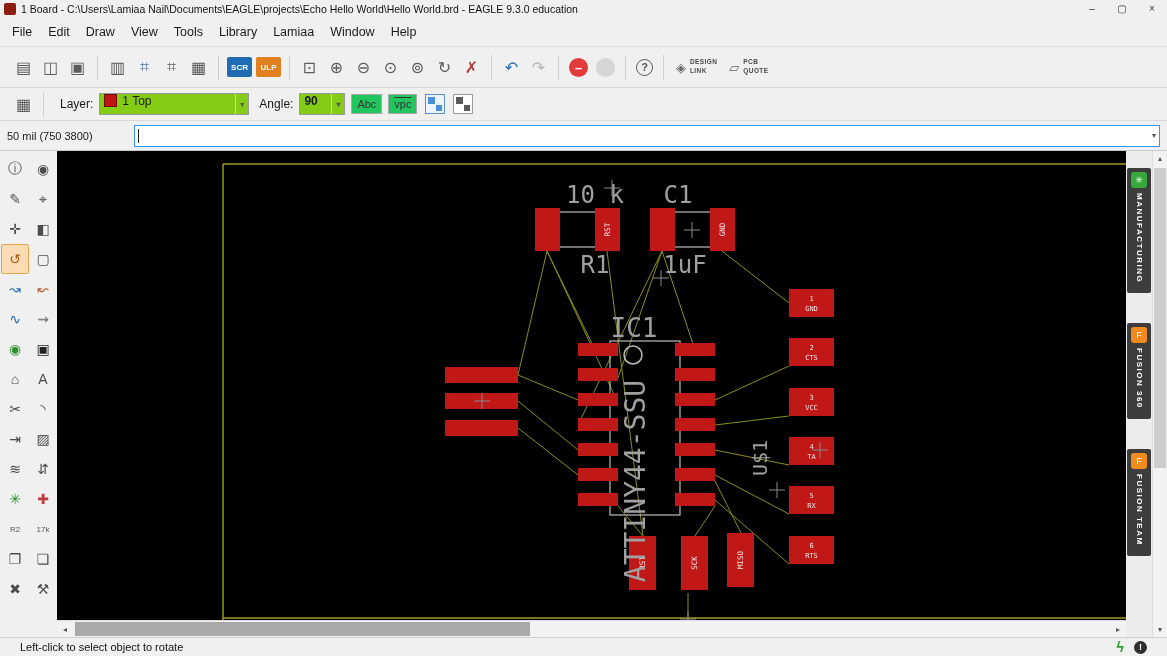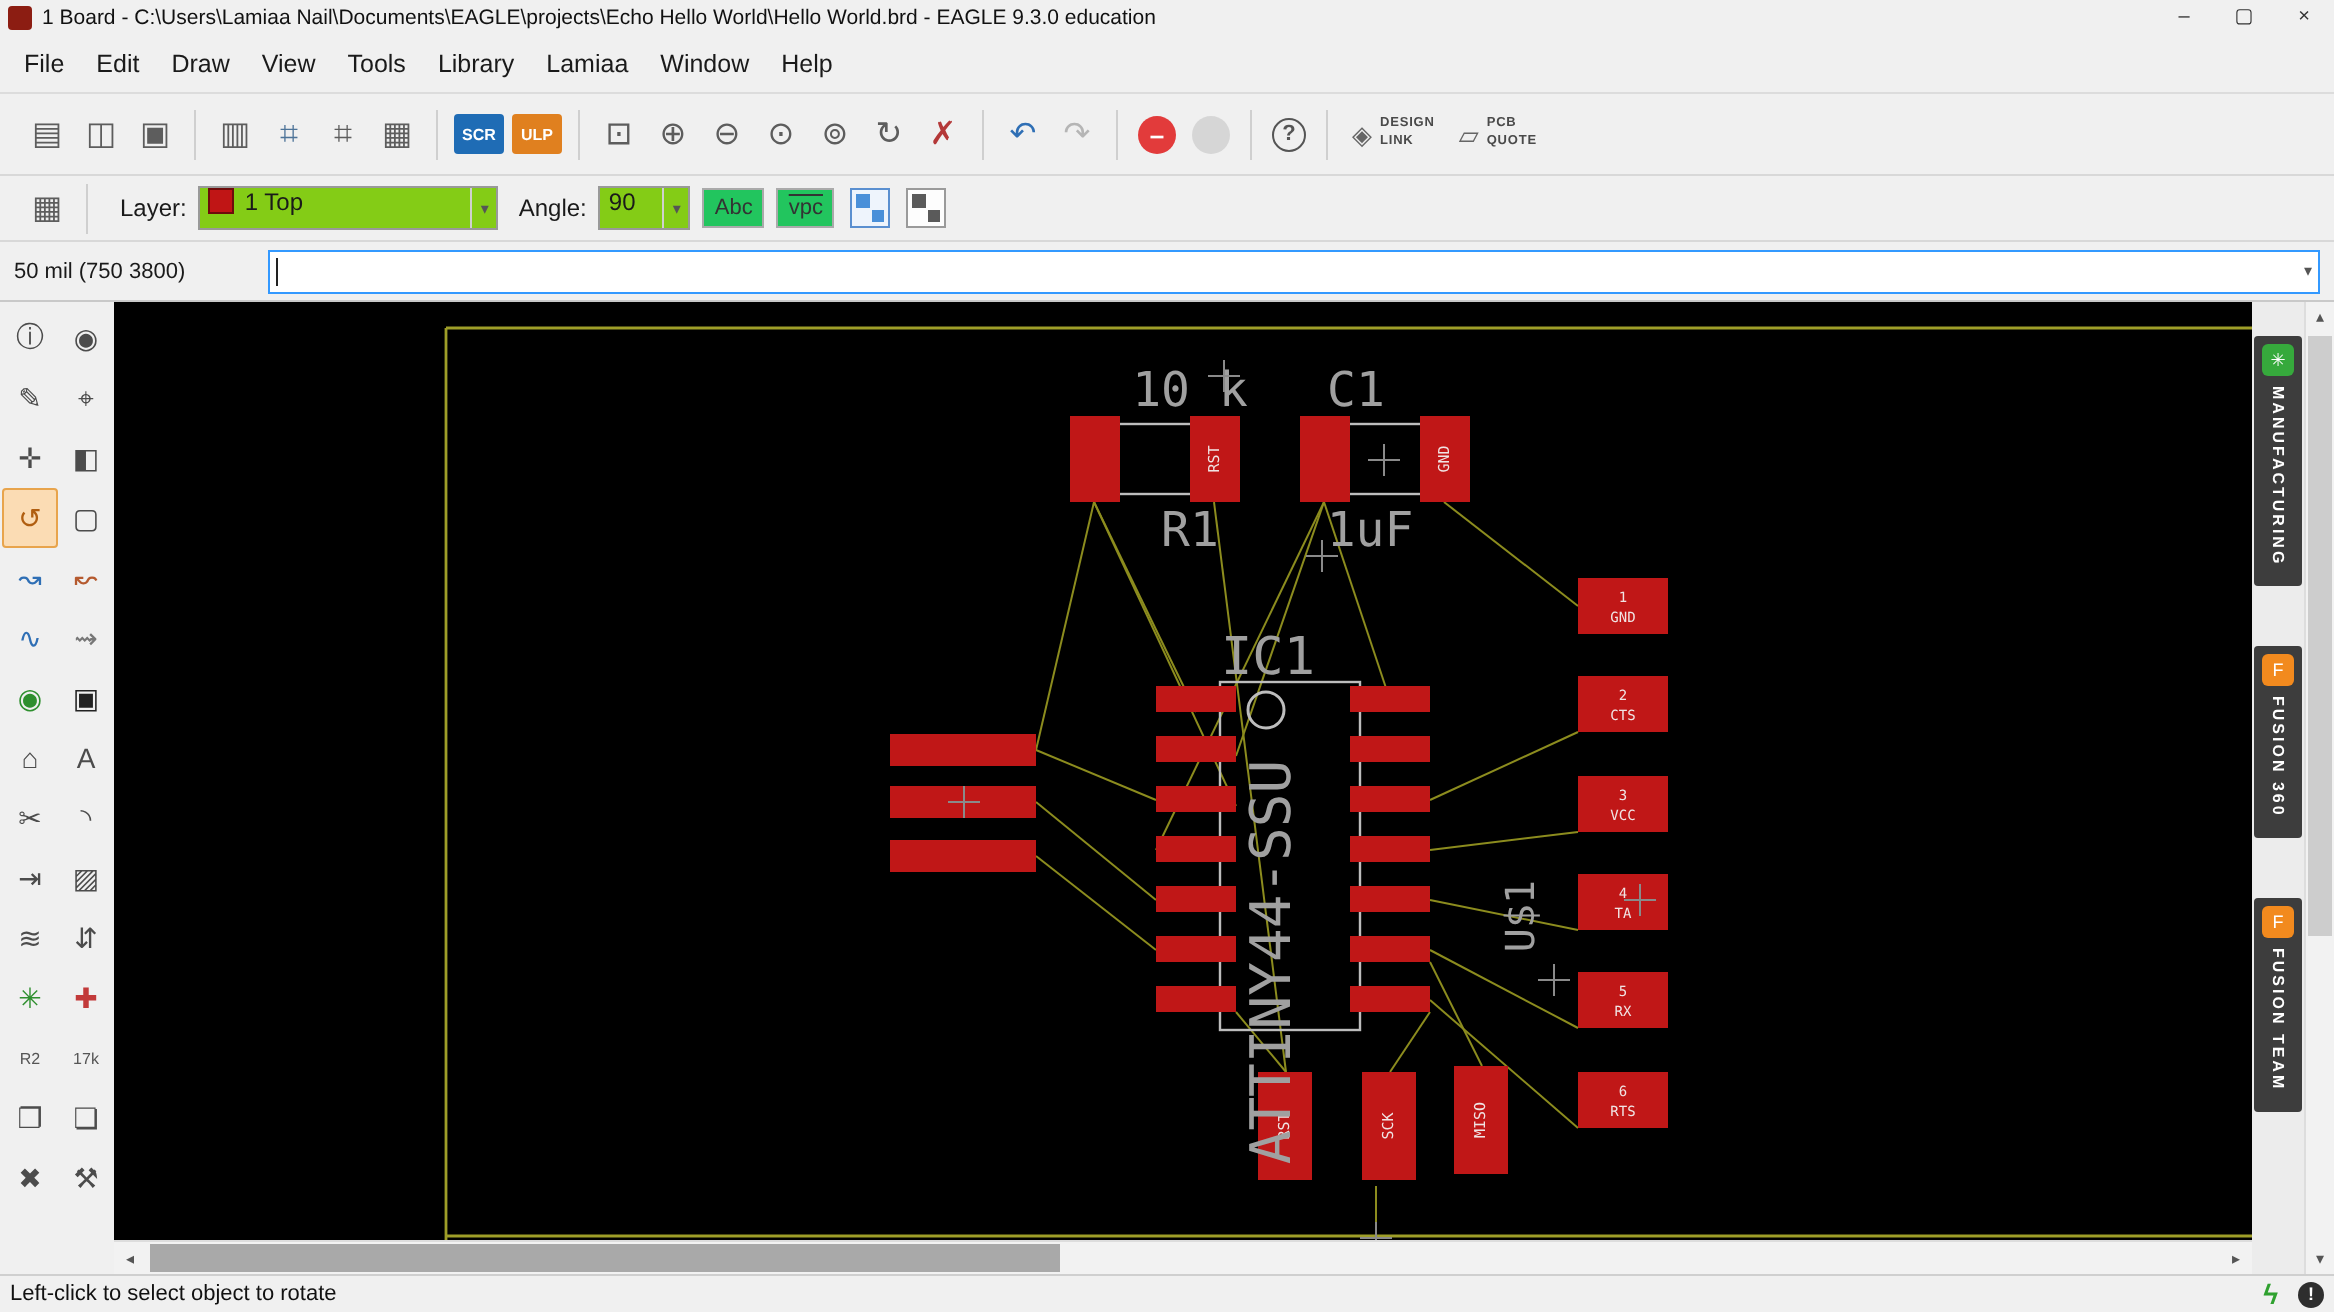--- a/index.html
+++ b/index.html
@@ -30,21 +30,21 @@
   .stack2 { display:flex; align-items:center; margin:0 6px; color:#4a4a4a; }
   .stack2 .s2icon { font-size:13px; margin-right:4px; color:#666; }
   .stack2 .s2lines { display:flex; flex-direction:column; font-size:6.5px; font-weight:bold; letter-spacing:.4px; line-height:1.35; }
 
   
   .toolbar-params { height:33px; background:#f0f0f0; border-bottom:1px solid #d8d8d8; display:flex; align-items:center; padding-left:10px; font-size:12px; color:#1a1a1a; }
   .plabel { margin:0 6px 0 10px; }
   .combo { height:22px; background:#84cc16; border:1px solid #999; display:flex; align-items:flex-start; padding-left:4px; position:relative; }
   .combo-arrow { margin-left:auto; padding:0 4px; border-left:1px solid #d0d0d0; font-size:8px; color:#555; align-self:stretch; display:flex; align-items:center; }
   .layer-combo { width:150px; }
-  .angle-combo { width:46px; }
+  .angle-combo { width:46px;font-weight:bold; }
   .swatch { width:13px; height:13px; border:1px solid #6d0b0b; margin-right:5px; flex:none; }
   .small-btn { height:20px; padding:0 5px; border:1px solid #aaa; background:#22c55e; font-size:11px; color:#333; display:flex; align-items:center; margin-left:6px; }
   .small-btn.ovl { text-decoration:overline; }
   .pt { width:20px; height:20px; border:1px solid #9a9a9a; background:#fdfdfd; display:grid; grid-template-columns:1fr 1fr; grid-template-rows:1fr 1fr; gap:1px; padding:2px; margin-left:8px; }
   .pt span { display:block; }
   .pt1 { border:1px solid #5a8fd0; background:#eef4fc; }
   .pt1 span:nth-child(1), .pt1 span:nth-child(4) { background:#4a90d9; }
   .pt2 span:nth-child(1), .pt2 span:nth-child(4) { background:#5a5a5a; }
 
   
@@ -69,21 +69,21 @@
   .side-tabs { width:26px; flex:none; background:#ececec; display:flex; flex-direction:column; align-items:center; padding-top:17px; gap:30px; }
   .stab { width:24px; background:#3d3d3d; border-radius:2px; display:flex; flex-direction:column; align-items:center; padding:4px 0 10px; }
   .stab-icon { width:16px; height:16px; border-radius:3px; display:flex; align-items:center; justify-content:center; font-size:9px; color:#fff; margin-bottom:5px; flex:none; }
   .stab-label { writing-mode:vertical-rl; font-size:8px; font-weight:bold; letter-spacing:1.5px; color:#fff; white-space:nowrap; }
   .vscroll { width:15px; flex:none; background:#f2f2f2; border-left:1px solid #ddd; position:relative; }
   .vs-arrow { position:absolute; left:0; width:14px; height:15px; display:flex; align-items:center; justify-content:center; font-size:8px; color:#555; }
   .vs-up { top:0; } .vs-down { bottom:0; }
   .vs-thumb { position:absolute; left:1px; right:1px; top:17px; height:300px; background:#cdcdcd; }
 
   
-  .statusbar { height:19px; background:#f0f0f0; border-top:1px solid #cfcfcf; display:flex; align-items:center; font-size:11px; color:#111; padding:0 5px; }
+  .statusbar { height:19px; background:#f0f0f0; border-top:1px solid #cfcfcf; display:flex; align-items:center; font-size:11px; color:#111; padding:0 20px; }
   .status-text { flex:1; }
   .bolt { color:#2fa12f; font-size:14px; font-weight:bold; margin-right:10px; }
   .notif { width:13px; height:13px; border-radius:50%; background:#2e2e2e; color:#fff; font-size:9px; font-weight:bold; display:flex; align-items:center; justify-content:center; }
 </style>
 </head>
 <body>
 
 <div class="titlebar">
   <span class="app-icon"></span>
   <span class="title-text">1 Board - C:\Users\Lamiaa Nail\Documents\EAGLE\projects\Echo Hello World\Hello World.brd - EAGLE 9.3.0 education</span>

